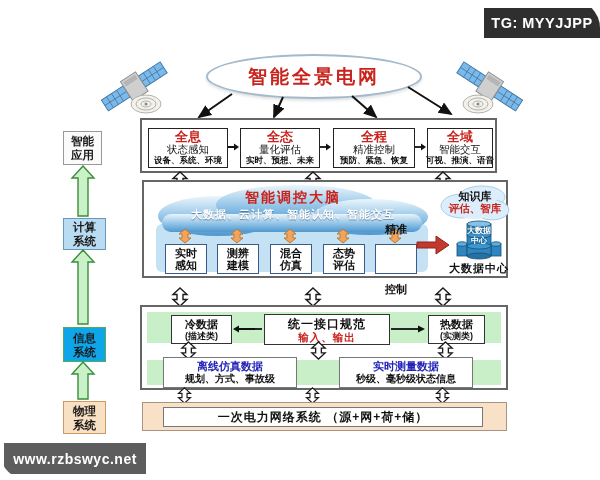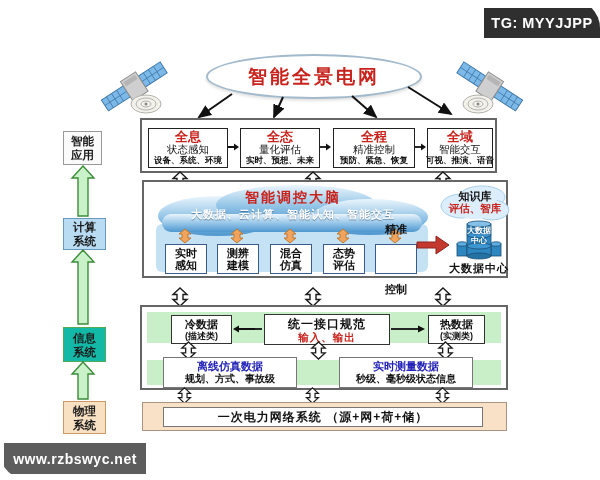--- a/index.html
+++ b/index.html
@@ -108,21 +108,21 @@
   <svg class="abs" style="left:70px;top:165px;" width="26" height="52" viewBox="0 0 26 52">
     <path d="M13 1 L24 13 H18 V51 H8 V13 H2 Z" fill="#c9f2c9" stroke="#3c8c3c" stroke-width="1.4"></path>
   </svg>
   <div class="abs layer center" style="left:63px;top:218px;width:41px;height:30px;background:#b9dcf2;border-color:#6699bb;">
     <span>计算</span>
     <span>系统</span>
   </div>
   <svg class="abs" style="left:70px;top:249px;" width="26" height="76" viewBox="0 0 26 76">
     <path d="M13 1 L24 13 H18 V75 H8 V13 H2 Z" fill="#c9f2c9" stroke="#3c8c3c" stroke-width="1.4"></path>
   </svg>
-  <div class="abs layer center" style="left:63px;top:327px;width:41px;height:33px;background:#14b8a6;border-color:#55aa55;">
+  <div class="abs layer center" style="left:63px;top:327px;width:41px;height:33px;background:#0ea5e9;border-color:#55aa55;">
     <span>信息</span>
     <span>系统</span>
   </div>
   <svg class="abs" style="left:70px;top:361px;" width="26" height="39" viewBox="0 0 26 39">
     <path d="M13 1 L24 13 H18 V38 H8 V13 H2 Z" fill="#c9f2c9" stroke="#3c8c3c" stroke-width="1.4"></path>
   </svg>
   <div class="abs layer center" style="left:63px;top:401px;width:41px;height:31px;background:#f8e0c3;border-color:#cc9966;">
     <span>物理</span>
     <span>系统</span>
   </div>

